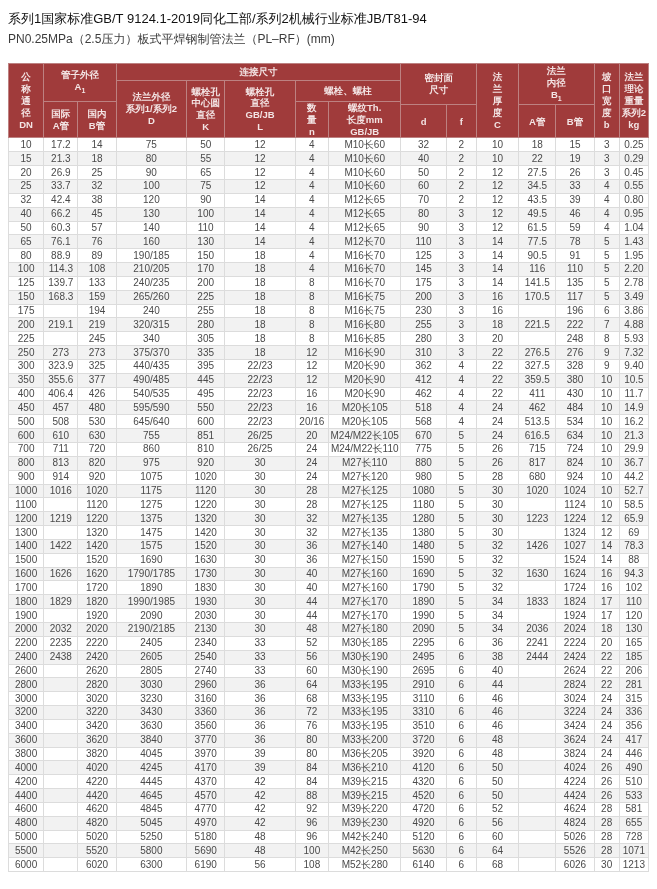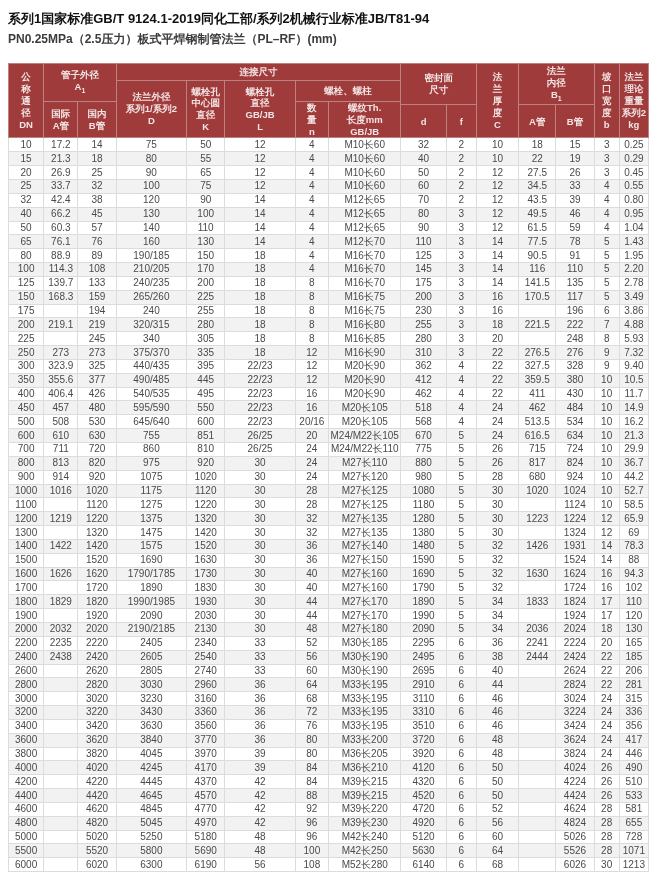--- a/index.html
+++ b/index.html
@@ -1,19 +1,19 @@
 <!DOCTYPE html>
 <html><head>
 <meta charset="utf-8">
 <style>
   html,body{margin:0;padding:0;background:#fff;}
   body{width:657px;font-family:"Liberation Sans","DejaVu Sans",sans-serif;color:#1a1a1a;}
   .page{padding:8px 8px 10px 8px;}
-  .title{font-size:13px;font-weight:bold;color:#111;line-height:1.35;margin:2px 0 4px 0;}
-  .subtitle{font-size:12px;font-weight:bold;color:#3c3c3c;line-height:1.3;margin:0 0 16px 0;}
+  .title{font-size:13px;font-weight:normal;color:#111;line-height:1.35;margin:2px 0 4px 0;}
+  .subtitle{font-size:12px;font-weight:normal;color:#3c3c3c;line-height:1.3;margin:0 0 16px 0;}
   table{border-collapse:collapse;table-layout:fixed;width:641px;}
   th,td{padding:0;margin:0;overflow:hidden;}
   thead th{
     background:#a03b3b;color:#f3e4e4;font-size:9.5px;font-weight:bold;
     border:1px solid #bd8181;text-align:center;vertical-align:middle;line-height:1.25;
   }
   thead th .hl{white-space:pre-line;display:block;}
   thead th sub{font-size:7px;}
   tbody td{
     border:1px solid #dcdcdc;background:#fff;color:#4a4a4a;
@@ -652,21 +652,21 @@
           <td>1420</td>
           <td>1575</td>
           <td>1520</td>
           <td>30</td>
           <td>36</td>
           <td>M27长140</td>
           <td>1480</td>
           <td>5</td>
           <td>32</td>
           <td>1426</td>
-          <td>1931</td>
+          <td>1027</td>
           <td>14</td>
           <td>78.3</td>
         </tr>
         <tr>
           <td>1500</td>
           <td></td>
           <td>1520</td>
           <td>1690</td>
           <td>1630</td>
           <td>30</td>

